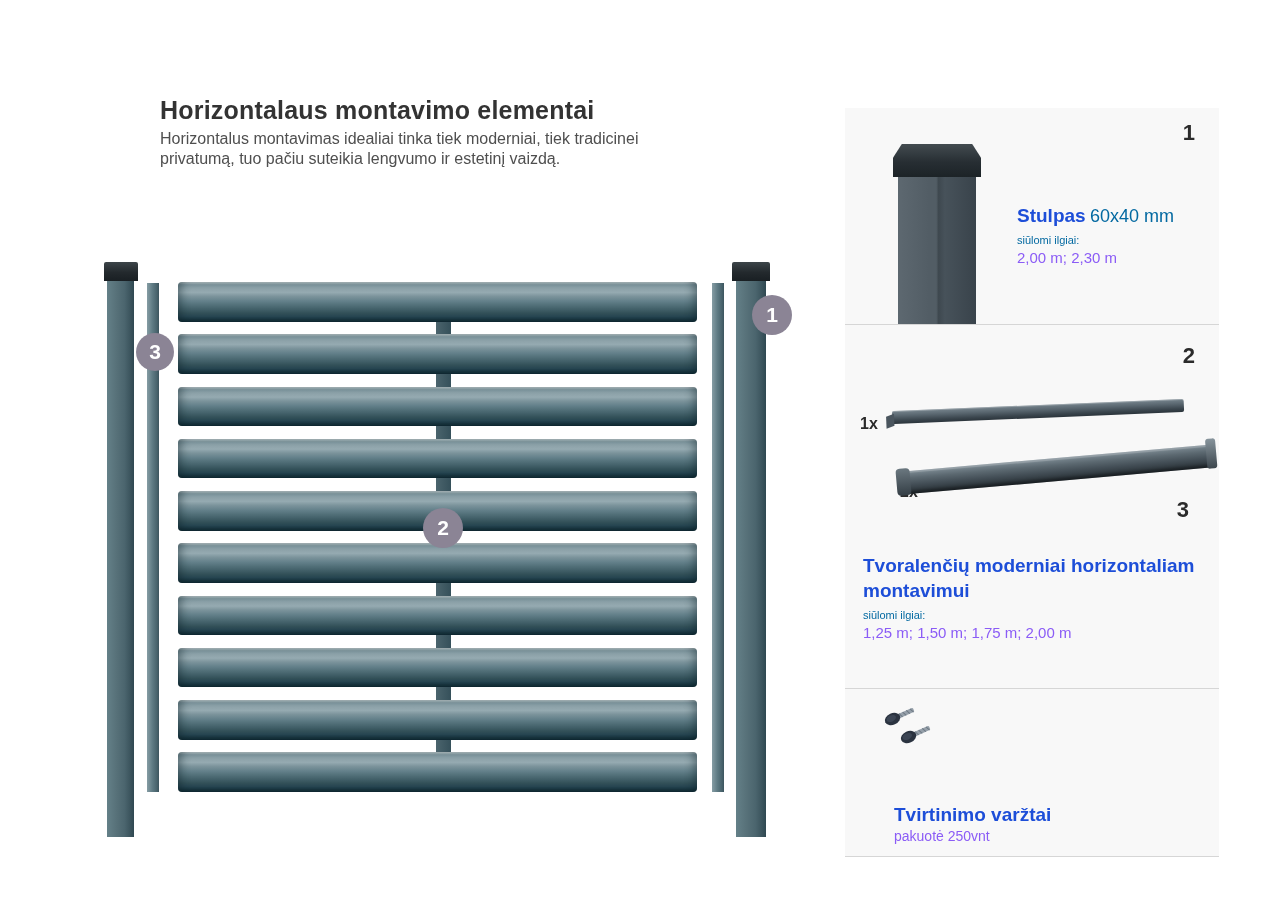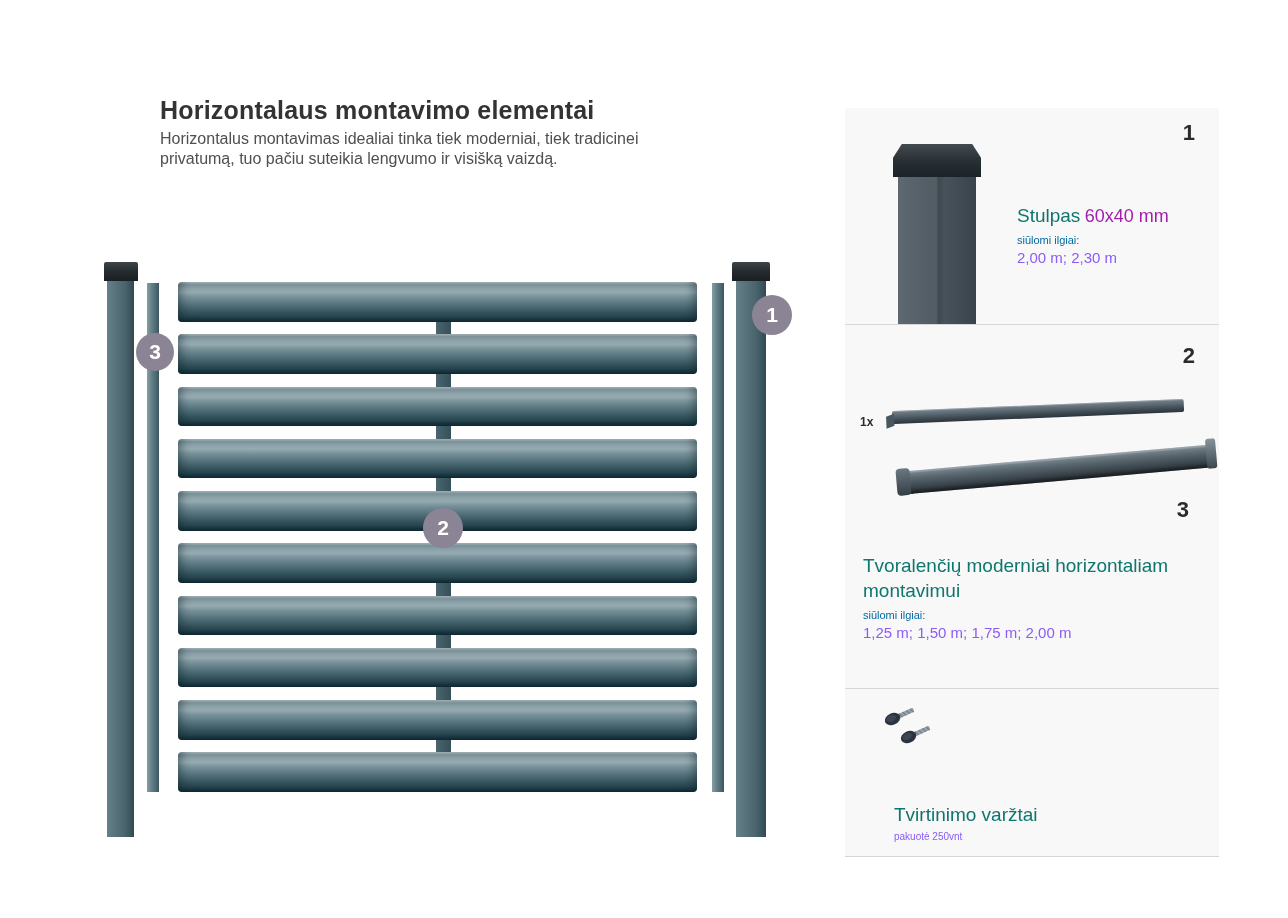--- a/index.html
+++ b/index.html
@@ -32,22 +32,22 @@
 
   .badge{position:absolute;width:40px;height:40px;border-radius:50%;background:#8b8495;
          color:#ffffff;font-size:21px;font-weight:bold;display:flex;align-items:center;
          justify-content:center;}
   .badge.small{width:38px;height:38px;}
 
   
   .sidebar{position:absolute;left:845px;top:108px;width:374px;height:749px;background:#f8f8f8;}
   .card{position:relative;overflow:hidden;border-bottom:1px solid #d6d6d6;box-sizing:border-box;}
   .card-number{position:absolute;font-size:22px;font-weight:bold;color:#2b2b2b;}
-  .prod-title{font-size:19px;font-weight:normal;color:#0f766e;line-height:25px;}
-  .prod-size{font-size:18px;font-weight:normal;color:#a21caf;}
+  .prod-title{font-size:19px;font-weight:bold;color:#1d4ed8;line-height:25px;}
+  .prod-size{font-size:18px;font-weight:normal;color:#0369a1;}
   .prod-sub{font-size:11px;color:#0369a1;line-height:16px;}
   .prod-len{font-size:15px;color:#8b5cf6;line-height:19px;}
 
   
   .sb-post-cap{position:absolute;left:48px;top:36px;width:88px;height:33px;
       background:linear-gradient(180deg,#434b50 0%,#272e33 55%,#1c2327 100%);
       clip-path:polygon(10% 0,90% 0,100% 42%,100% 100%,0 100%,0 42%);}
   .sb-post-body{position:absolute;left:53px;top:69px;width:78px;height:149px;
       background:linear-gradient(90deg,#5d6870 0%,#525d65 40%,#525d65 49%,#3e484f 52%,#47525a 60%,#39434b 100%);}
 
@@ -59,33 +59,33 @@
   .rail-thin:before{content:"";position:absolute;left:-6px;top:4px;width:8px;height:12px;
       background:#4a555e;transform:skewY(-18deg);}
   .rail-wide{position:absolute;left:56px;top:133px;width:312px;height:23px;
       transform:rotate(-5deg);border-radius:3px;
       background:linear-gradient(180deg,#7d8b94 0%,#5c6971 30%,#434e56 60%,#30393f 85%,#272f35 100%);
       box-shadow:inset 0 2px 1px rgba(255,255,255,.22), inset 0 -3px 3px rgba(0,0,0,.35);}
   .rail-wide:before{content:"";position:absolute;left:-5px;top:-3px;width:14px;height:27px;
       border-radius:4px;background:linear-gradient(180deg,#6b7880,#343e45);}
   .rail-wide:after{content:"";position:absolute;right:-4px;top:-6px;width:10px;height:30px;
       border-radius:3px;background:linear-gradient(180deg,#87949c,#3c464d);}
-  .qty{position:absolute;font-size:12px;font-weight:bold;color:#2b2b2b;}
+  .qty{position:absolute;font-size:16px;font-weight:bold;color:#2b2b2b;}
 
   .screws{position:absolute;left:33px;top:18px;}
 </style>
 </head>
 <body>
 
 <div class="page">
 
   <div class="page-title">Horizontalaus montavimo elementai</div>
   <div class="desc">
     <div>Horizontalus montavimas idealiai tinka tiek moderniai, tiek tradicinei</div>
-    <div>privatumą, tuo pačiu suteikia lengvumo ir visišką vaizdą.</div>
+    <div>privatumą, tuo pačiu suteikia lengvumo ir estetinį vaizdą.</div>
   </div>
 
   <div>
 
     <div class="post-cap" style="left:104px;top:262px;width:34px;height:19px;"></div>
     <div class="post-body" style="left:107px;top:281px;width:27px;height:556px;"></div>
 
     <div class="post-cap" style="left:732px;top:262px;width:38px;height:19px;"></div>
     <div class="post-body" style="left:736px;top:281px;width:30px;height:556px;"></div>
 
@@ -154,18 +154,18 @@
         </g>
         <g transform="translate(26,32) rotate(-24)">
           <rect x="11" y="-2.2" width="17" height="4.4" rx="1" fill="#96a0aa"></rect>
           <path d="M13 -2.2 l2 4.4 M17 -2.2 l2 4.4 M21 -2.2 l2 4.4 M25 -2.2 l2 4.4" stroke="#6e7984" stroke-width="1"></path>
           <ellipse cx="5" cy="0" rx="8" ry="5.8" fill="#2b3340"></ellipse>
           <ellipse cx="4" cy="-1" rx="5" ry="3.2" fill="#3c4554"></ellipse>
         </g>
       </svg>
       <div style="position:absolute;left:49px;top:93px;margin-top:20px;">
         <div class="prod-title">Tvirtinimo varžtai</div>
-        <div class="prod-len" style="font-size:10px;">pakuotė 250vnt</div>
+        <div class="prod-len" style="font-size:14px;">pakuotė 250vnt</div>
       </div>
     </div>
 
   </div>
 </div>
 
 </body></html>

